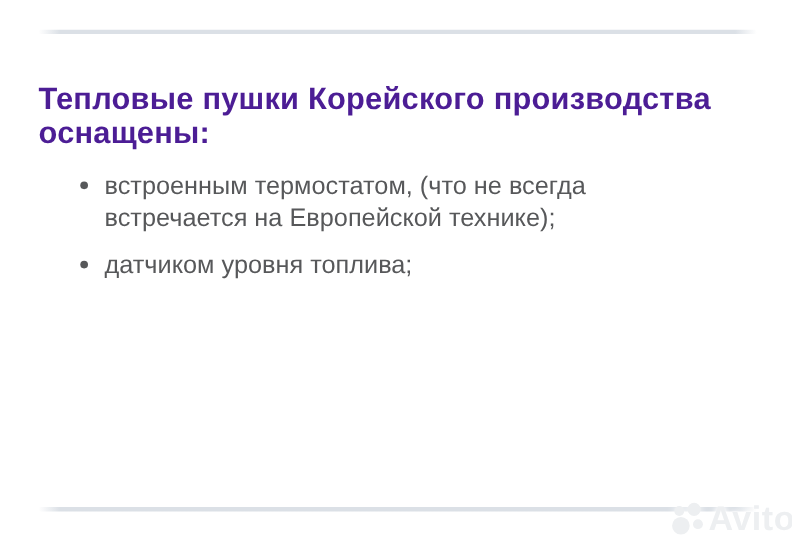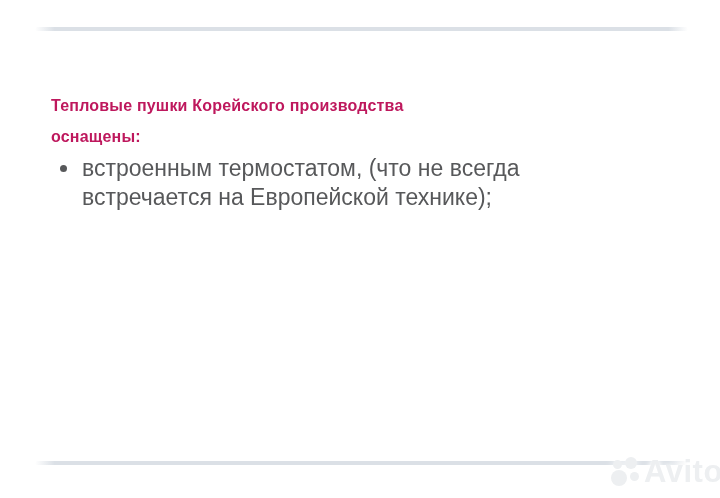--- a/index.html
+++ b/index.html
@@ -26,32 +26,32 @@
       #dbe0e6 3%,
       #dbe0e6 97%,
       rgba(219,224,230,0) 100%);
   }
   .divider-top { top: 27px; }
   .divider-bottom { top: 461px; }
   .heading {
     position: absolute;
     left: 35px;
     top: 74px;
-    margin: 16px;
+    margin: 0;
     max-width: 660px;
-    font-size: 16px;
+    font-size: 28px;
     line-height: 31px;
     font-weight: bold;
-    color: #be185d;
+    color: #4c1d95;
     white-space: pre-line;
     letter-spacing: 0.2px;
   }
   .feature-list {
     position: absolute;
-    left: 22px;
+    left: 35px;
     top: 154px;
     margin: 0;
     padding: 0 0 0 60px;
     list-style: none;
     width: 580px;
   }
   .feature-list li {
     position: relative;
     font-size: 23px;
     line-height: 29px;
@@ -109,20 +109,21 @@
 <div class="page">
 
   <div class="divider divider-top"></div>
 
   <h1 class="heading">Тепловые пушки Корейского производства
 оснащены:</h1>
 
   <ul class="feature-list">
     <li>встроенным термостатом, (что не всегда
 встречается на Европейской технике);</li>
+    <li>датчиком уровня топлива;</li>
   </ul>
 
   <div class="divider divider-bottom"></div>
 
   <div class="watermark">
     <span class="wm-logo">
       <i class="wm-dot-tl"></i>
         <i class="wm-dot-bl"></i>
         <i class="wm-dot-tr"></i>
         <i class="wm-dot-br"></i>

